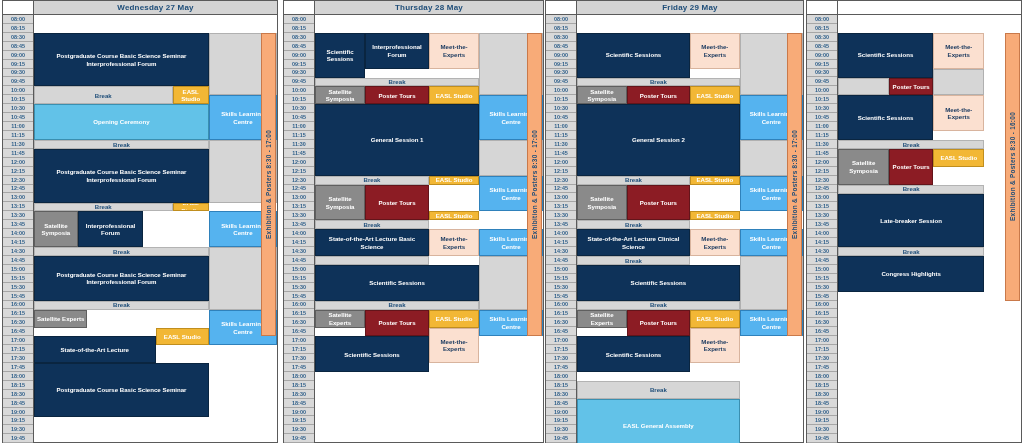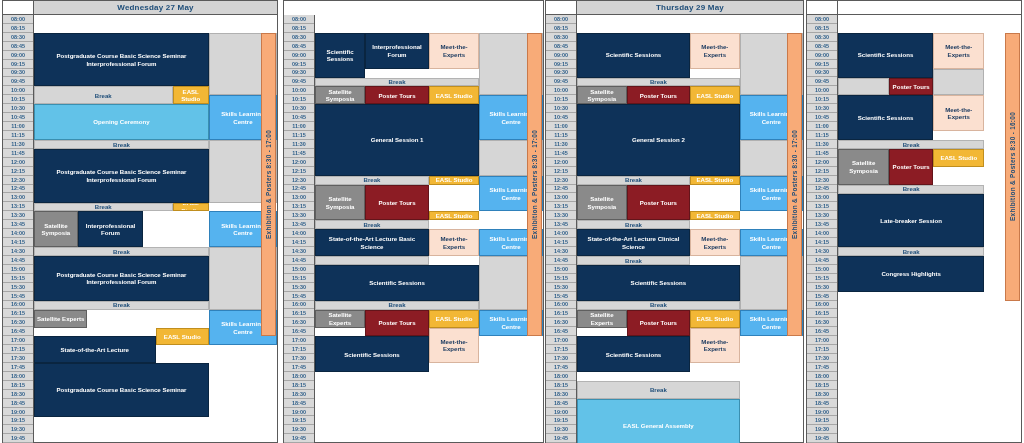--- a/index.html
+++ b/index.html
@@ -121,20 +121,24 @@
         <div class="ev c-blue" style="top: 294.69px; height: 35.72px; left: 174.96px; width: 68.04px;">Skills Learning Centre</div>
         <div class="ev c-gold" style="top: 312.55px; height: 17.86px; left: 121.5px; width: 53.46px;">EASL Studio</div>
         <div class="ev c-navy" style="top: 321.48px; height: 26.79px; left: 0px; width: 121.5px;">State-of-the-Art Lecture</div>
         <div class="ev c-navy" style="top: 348.27px; height: 53.58px; left: 0px; width: 174.96px;">Postgraduate Course Basic Science Seminar</div>
         <div class="expo" style="top: 17.86px; height: 303.62px; right: 1px; width: 15px;">
           <span>Exhibition &amp; Posters 8:30 - 17:00</span>
         </div>
       </div>
     </div>
     <div class="day-block" style="left: 283px; width: 261px;">
+      <div class="day-head">
+        <div class="corner"></div>
+        <div class="title">Thursday 28 May</div>
+      </div>
       <div class="gutter">
         <div class="tslot" style="height: 8.93px;">08:00</div>
         <div class="tslot" style="height: 8.93px;">08:15</div>
         <div class="tslot" style="height: 8.93px;">08:30</div>
         <div class="tslot" style="height: 8.93px;">08:45</div>
         <div class="tslot" style="height: 8.93px;">09:00</div>
         <div class="tslot" style="height: 8.93px;">09:15</div>
         <div class="tslot" style="height: 8.93px;">09:30</div>
         <div class="tslot" style="height: 8.93px;">09:45</div>
         <div class="tslot" style="height: 8.93px;">10:00</div>
@@ -211,21 +215,21 @@
         <div class="ev c-navy" style="top: 321.48px; height: 35.72px; left: 0px; width: 114px;">Scientific Sessions</div>
         <div class="ev c-peach" style="top: 312.55px; height: 35.72px; left: 114px; width: 50.16px;">Meet-the-Experts</div>
         <div class="expo" style="top: 17.86px; height: 303.62px; right: 1px; width: 15px;">
           <span>Exhibition &amp; Posters 8:30 - 17:00</span>
         </div>
       </div>
     </div>
     <div class="day-block" style="left: 545px; width: 259px;">
       <div class="day-head">
         <div class="corner"></div>
-        <div class="title">Thursday 29 May</div>
+        <div class="title">Friday 29 May</div>
       </div>
       <div class="gutter">
         <div class="tslot" style="height: 8.93px;">08:00</div>
         <div class="tslot" style="height: 8.93px;">08:15</div>
         <div class="tslot" style="height: 8.93px;">08:30</div>
         <div class="tslot" style="height: 8.93px;">08:45</div>
         <div class="tslot" style="height: 8.93px;">09:00</div>
         <div class="tslot" style="height: 8.93px;">09:15</div>
         <div class="tslot" style="height: 8.93px;">09:30</div>
         <div class="tslot" style="height: 8.93px;">09:45</div>

